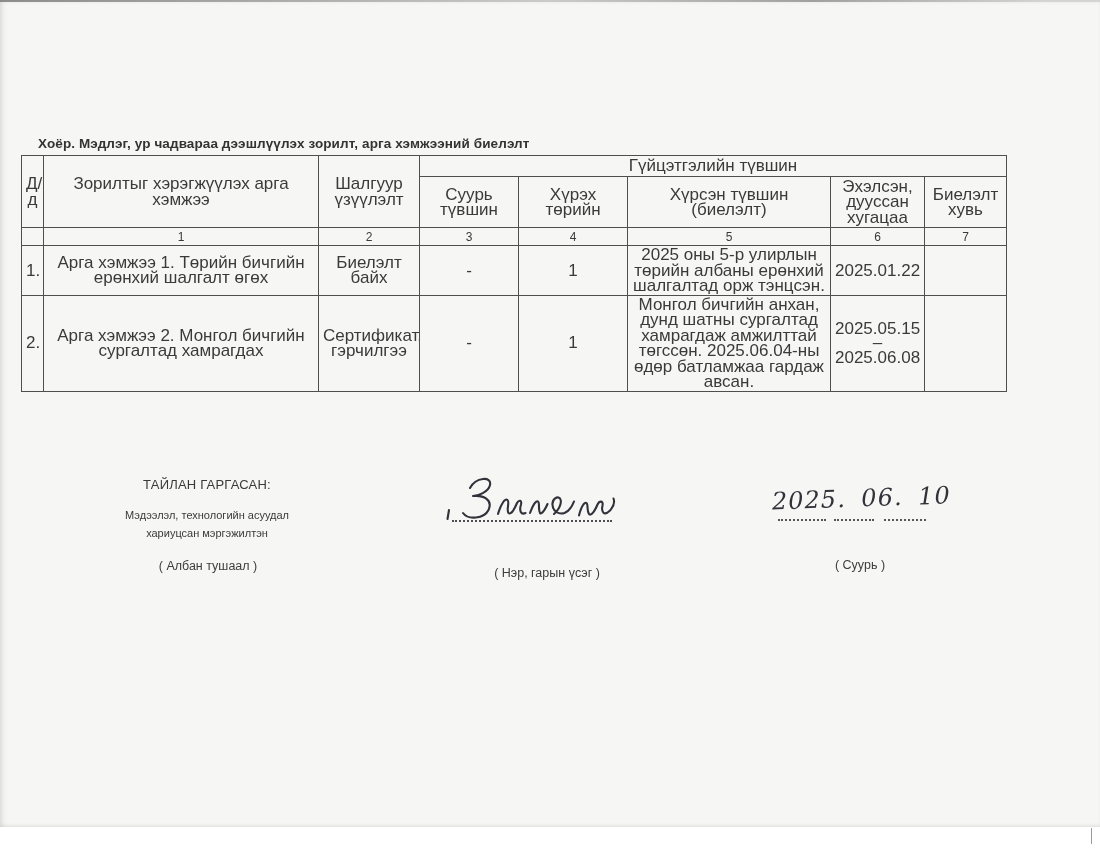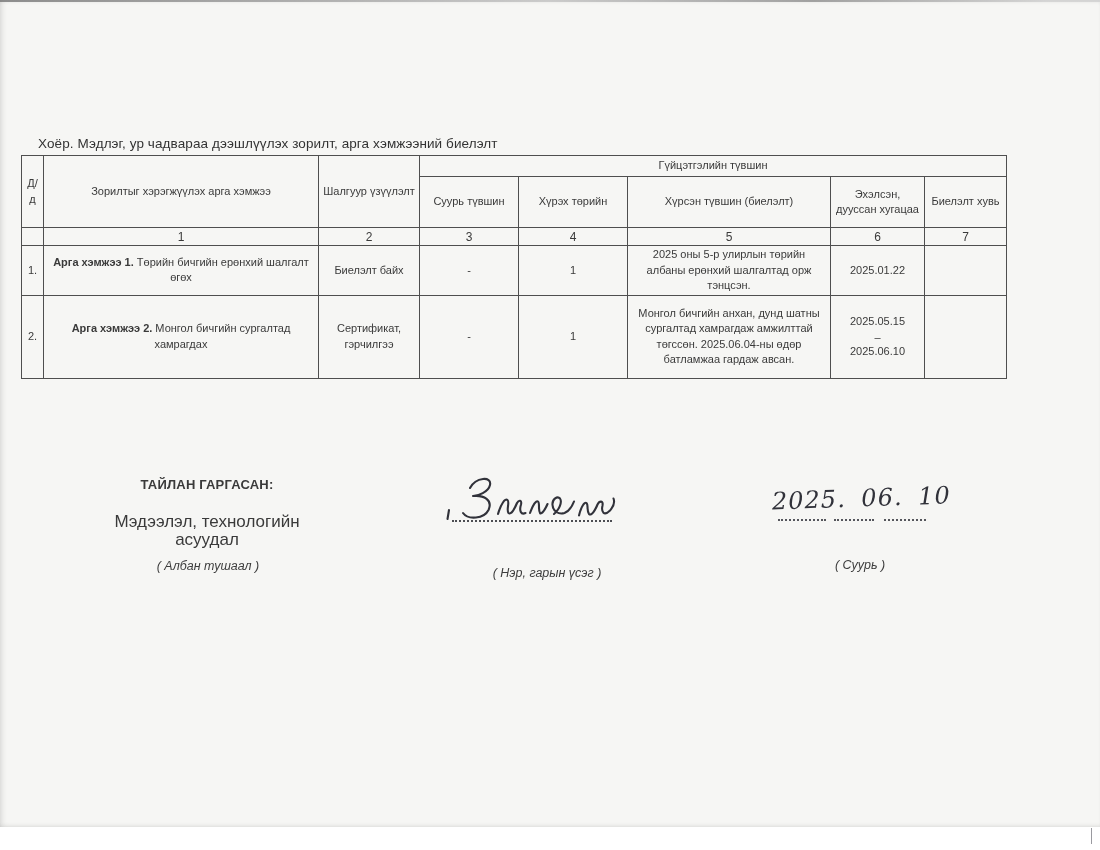--- a/index.html
+++ b/index.html
@@ -20,51 +20,51 @@
   }
   .scan-top-line {
     position:absolute; left:0; top:0; width:1100px; height:2px;
     background:linear-gradient(90deg,#6f6f6f,#9d9d9d 28%,#c2c2c2 50%,#8a8a8a 74%,#cfcfcf 95%);
     opacity:.75;
   }
   .scan-right-mark { position:absolute; left:1091px; top:828px; width:1px; height:16px; background:#9a9aa0; }
 
   .doc-title {
     position:absolute; left:38px; top:136px;
-    font-size:13.5px; font-weight:normal; color:#333333; white-space:nowrap; letter-spacing:.1px;
+    font-size:13.5px; font-weight:bold; color:#333333; white-space:nowrap; letter-spacing:.1px;
   }
 
   
   table.report {
     position:absolute; left:21px; top:155px; width:985px;
     border-collapse:collapse; table-layout:fixed; color:#3a3a3a;
   }
   .report td {
     border:1px solid #4f4f4f;
-    font-size:11px; line-height:15.5px;
+    font-size:17px; line-height:15.5px;
     padding:1px 4px; text-align:center; vertical-align:middle;
     overflow:hidden;
   }
   tr.hrow-a { height:21px; }
   tr.hrow-b { height:51px; }
   tr.nrow   { height:18px; }
   tr.nrow td { font-size:12px; padding:0 2px; line-height:16px; }
   tr.r1 { height:49px; }
   tr.r2 { height:83px; }
   .va-top { vertical-align:top; }
   .just   { text-align:justify; text-justify:inter-word; }
   .pad    { padding:2px 5px 2px 6px; }
-  .bold   { font-weight:bold; }
+  .bold   { font-weight:normal; }
   .dash-line { line-height:14px; }
 
   
   .f-left { position:absolute; left:96px; top:477px; width:222px; text-align:center; color:#3a3a3a; }
-  .f-title { font-size:13px; font-weight:bold; letter-spacing:.2px; }
-  .f-pos { margin-top:21px; font-size:17px; line-height:18px; }
-  .caption { position:absolute; font-size:12.5px; font-style:italic; color:#3d3d3d; text-align:center; }
+  .f-title { font-size:13px; font-weight:normal; letter-spacing:.2px; }
+  .f-pos { margin-top:14px; font-size:11px; line-height:18px; }
+  .caption { position:absolute; font-size:12.5px; color:#3d3d3d; text-align:center; }
   .cap-left { left:118px; top:559px; width:180px; }
   .cap-mid  { left:462px; top:558px; width:170px;margin-top:8px; }
   .cap-right{ left:795px; top:558px; width:130px; }
 
   .sig-svg { position:absolute; left:440px; top:472px; }
   .sig-dots { position:absolute; left:452px; top:519px; width:160px; height:3px; border-bottom:2px dotted #4c4d52; }
 
   .date-hand {
     position:absolute; left:772px; top:484px; width:200px;
     font-family:"DejaVu Serif","Liberation Serif",serif; font-style:italic;
@@ -134,31 +134,32 @@
         <tr class="r2">
           <td>2.</td>
           <td class="just pad"><span class="bold">Арга хэмжээ 2.</span><span> Монгол бичгийн сургалтад хамрагдах</span></td>
           <td>Сертификат, гэрчилгээ</td>
           <td class="va-top">-</td>
           <td>1</td>
           <td class="va-top just pad">Монгол бичгийн анхан, дунд шатны сургалтад хамрагдаж амжилттай төгссөн. 2025.06.04-ны өдөр батламжаа гардаж авсан.</td>
           <td>
             <div>2025.05.15</div>
             <div class="dash-line">–</div>
-            <div>2025.06.10</div>
+            <div>2025.06.08</div>
           </td>
           <td></td>
         </tr>
       </tbody>
     </table>
 
     <div class="f-left">
       <div class="f-title">ТАЙЛАН ГАРГАСАН:</div>
       <div class="f-pos">
         <div>Мэдээлэл, технологийн асуудал</div>
+        <div>хариуцсан мэргэжилтэн</div>
       </div>
     </div>
     <div class="caption cap-left">( Албан тушаал )</div>
 
     <svg class="sig-svg" width="178" height="56" viewBox="0 0 178 56">
       <g fill="none" stroke="#31323a" stroke-width="2.1" stroke-linecap="round" stroke-linejoin="round">
         <path d="M9 38 L7.5 47"></path>
         <path d="M30 16 C36 5 52 4 50 13 C48.5 20 38 24 33 24 C44 23 53 28 48.5 38 C44 47 28 48 23 41"></path>
         <path d="M58 42 C61 32 65 26 67.5 28 C70 30 66 38 68.5 41 C71 43.5 75 36 77 31 C79 27.5 82 28 81 32.5 C79 39 81 43 85.5 41"></path>
         <path d="M90 41 C93 33 96 28 98 29.5 C100 31 98 38 100 41 C101.5 43 105.5 37 107.5 32"></path>

